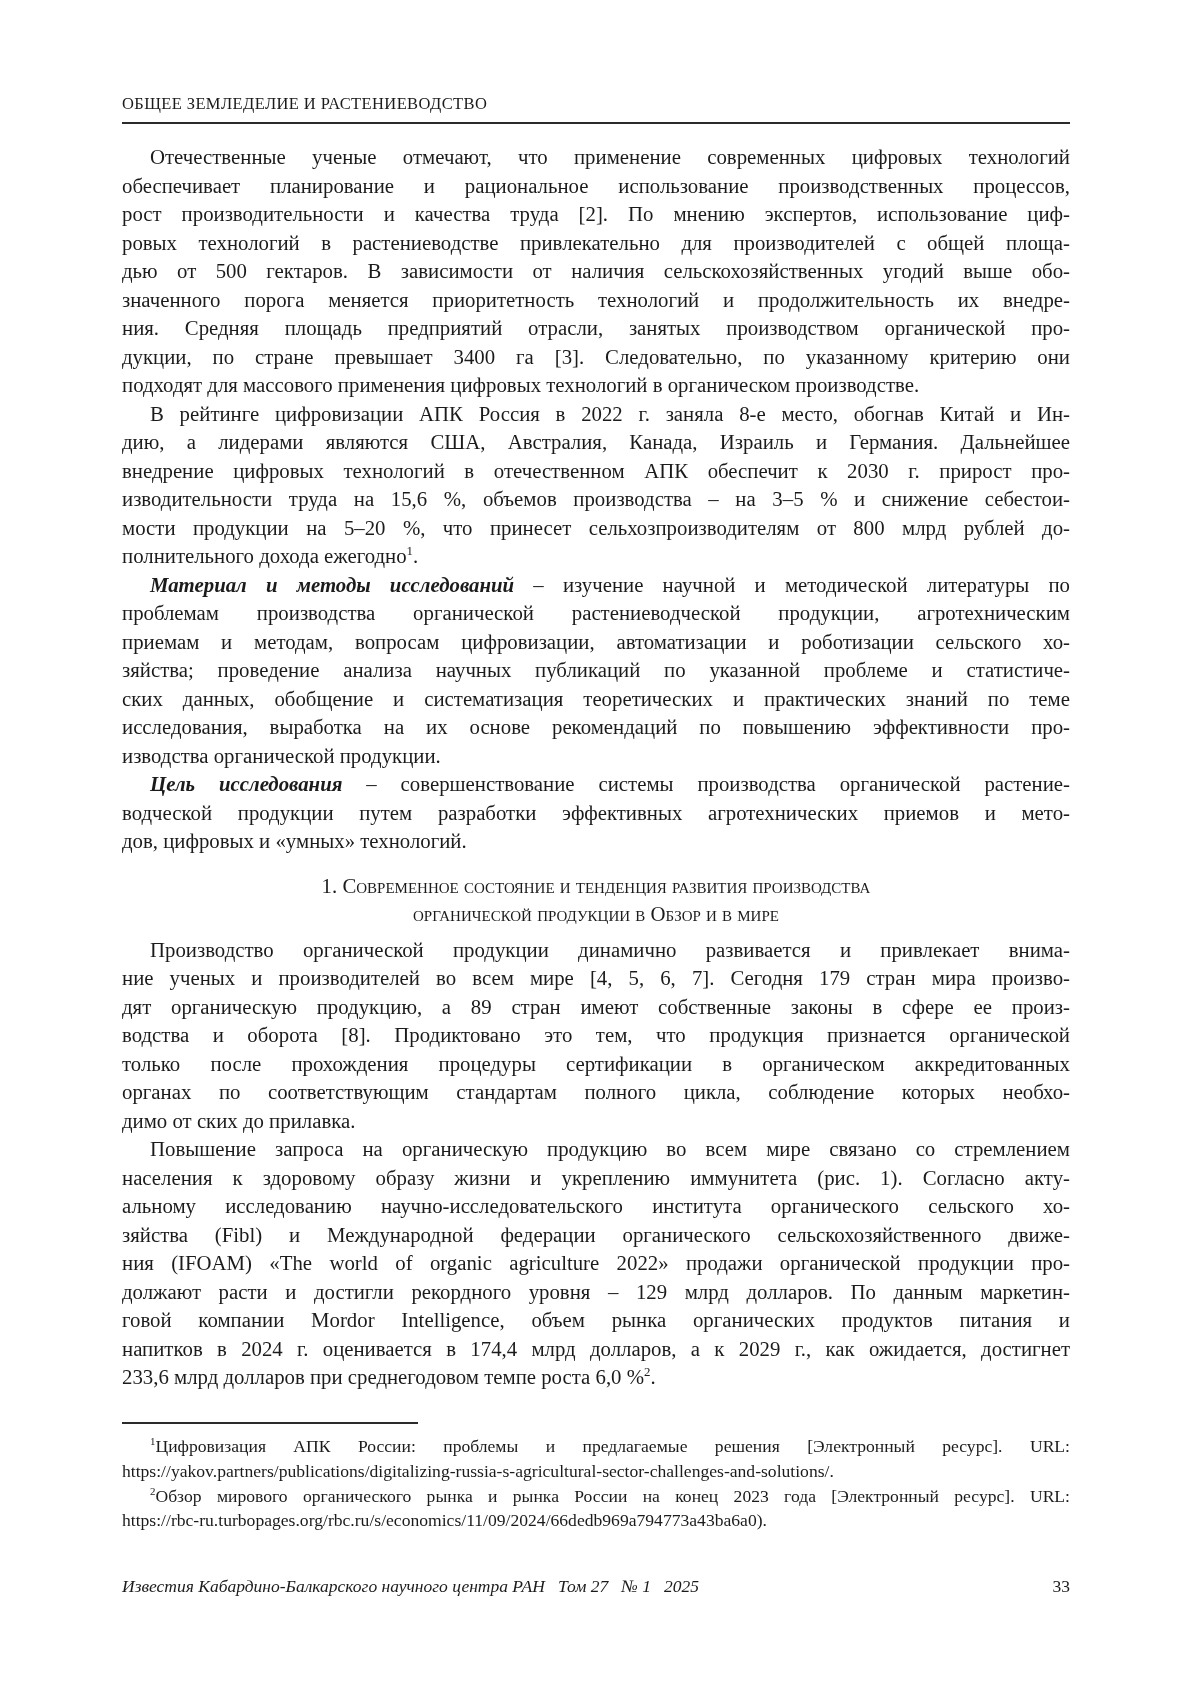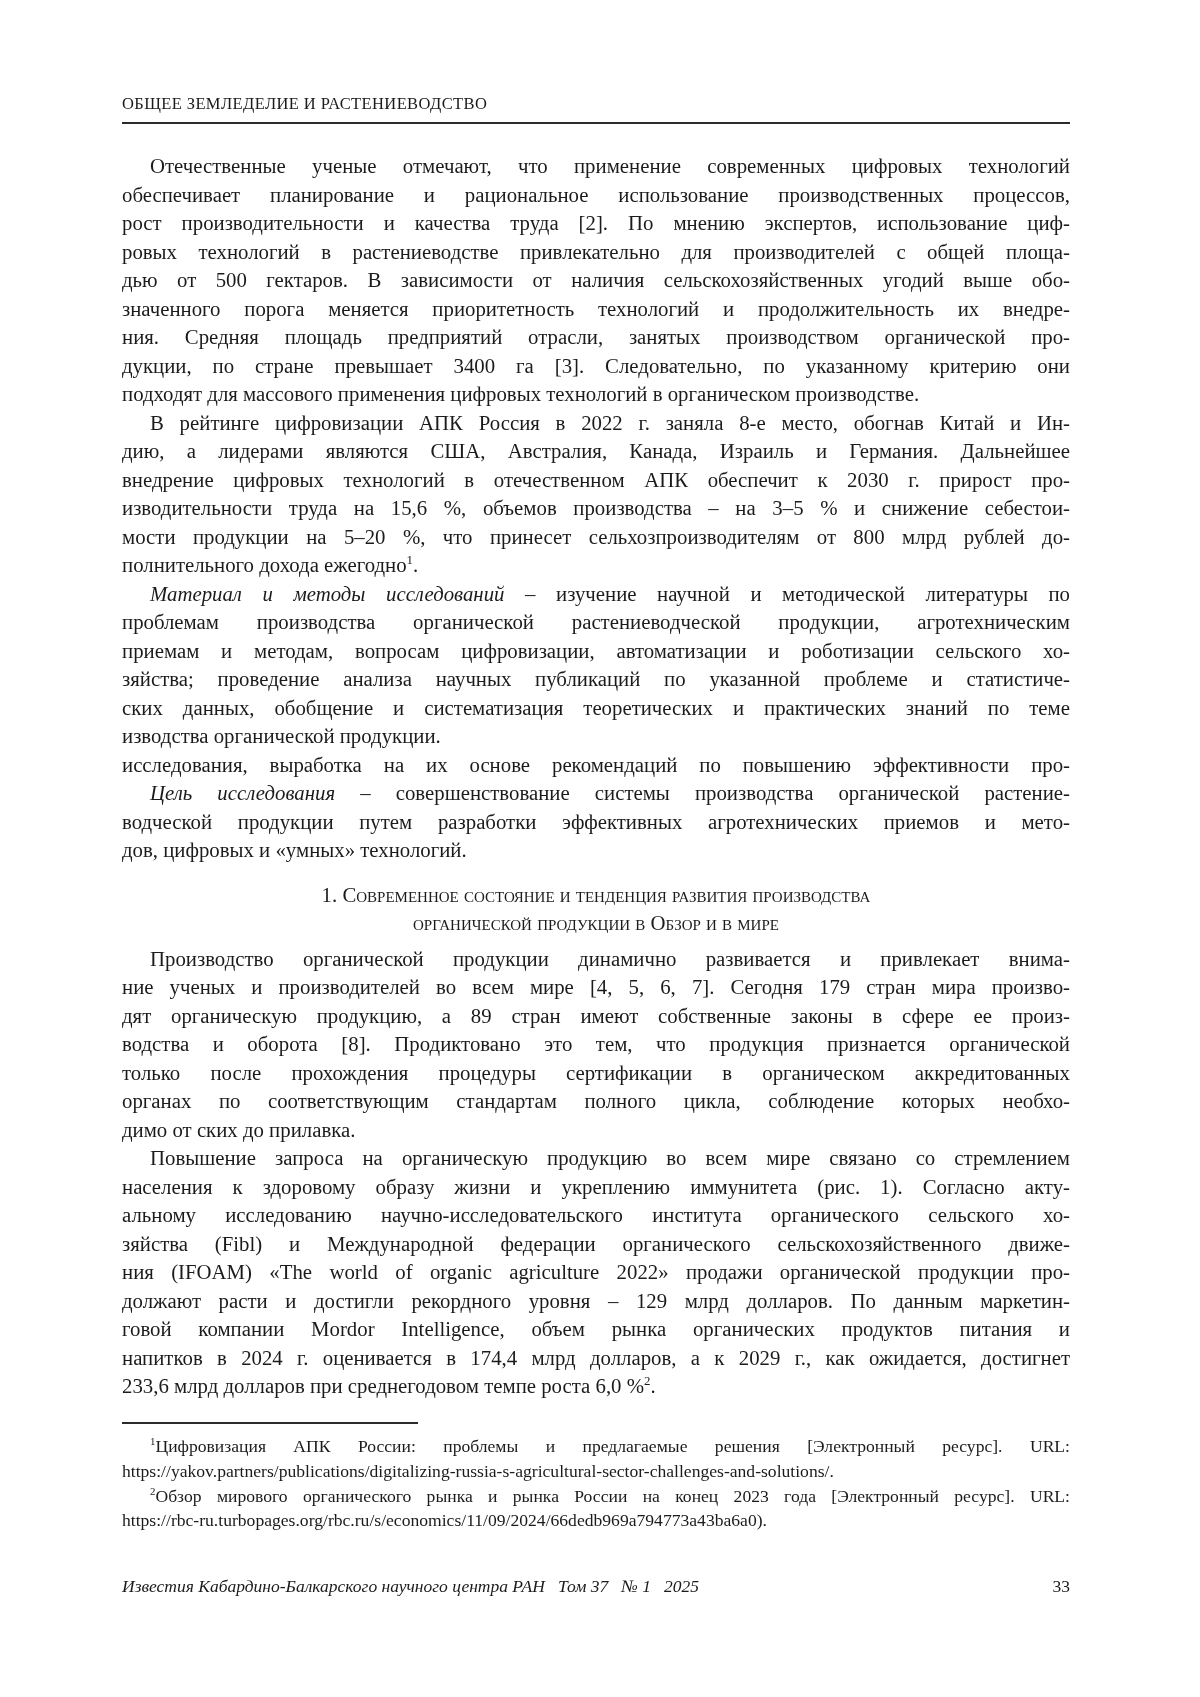--- a/index.html
+++ b/index.html
@@ -21,39 +21,39 @@
     white-space: nowrap;
   }
   .header-rule {
     position: absolute;
     left: 122px; top: 122px; width: 948px;
     border-top: 2.2px solid #2b2b2b;
     height: 0;
   }
   .body-text {
     position: absolute;
-    left: 122px; top: 152px; width: 948px;
+    left: 122px; top: 143px; width: 948px;
     font-size: 20.8px;
     line-height: 28.5px;
   }
   .line {
     text-align: justify;
     text-align-last: justify;
     height: 28.5px;
     overflow: hidden;
   }
   .line.end  { text-align-last: left; }
   .line.first { text-indent: 28px; }
   .section-heading { margin-top: 16px; margin-bottom: 7px; }
   .section-heading .line {
     text-align: center;
     text-align-last: center;
     font-variant: small-caps;
   }
-  .i { font-style: italic; }
+  .i { font-style: italic; font-weight: bold; }
   sup { font-size: 62%; vertical-align: super; line-height: 0; }
   .footnote-separator {
     position: absolute;
     left: 122px; top: 1422px; width: 296px;
     border-top: 2px solid #2b2b2b;
     height: 0;
   }
   .footnotes {
     position: absolute;
     left: 122px; top: 1434px; width: 948px;
@@ -99,22 +99,22 @@
         <div class="line"><span>изводительности труда на 15,6 %, объемов производства – на 3–5 % и снижение себестои-</span></div>
         <div class="line"><span>мости продукции на 5–20 %, что принесет сельхозпроизводителям от 800 млрд рублей до-</span></div>
         <div class="line end"><span>полнительного дохода ежегодно</span><sup>1</sup><span>.</span></div>
       </div>
       <div class="para">
         <div class="line first"><span class="i">Материал и методы исследований</span><span> – изучение научной и методической литературы по</span></div>
         <div class="line"><span>проблемам производства органической растениеводческой продукции, агротехническим</span></div>
         <div class="line"><span>приемам и методам, вопросам цифровизации, автоматизации и роботизации сельского хо-</span></div>
         <div class="line"><span>зяйства; проведение анализа научных публикаций по указанной проблеме и статистиче-</span></div>
         <div class="line"><span>ских данных, обобщение и систематизация теоретических и практических знаний по теме</span></div>
+        <div class="line"><span>исследования, выработка на их основе рекомендаций по повышению эффективности про-</span></div>
         <div class="line end"><span>изводства органической продукции.</span></div>
-        <div class="line"><span>исследования, выработка на их основе рекомендаций по повышению эффективности про-</span></div>
       </div>
       <div class="para">
         <div class="line first"><span class="i">Цель исследования</span><span> – совершенствование системы производства органической растение-</span></div>
         <div class="line"><span>водческой продукции путем разработки эффективных агротехнических приемов и мето-</span></div>
         <div class="line end"><span>дов, цифровых и «умных» технологий.</span></div>
       </div>
       <div class="section-heading">
         <div class="line"><span>1. Современное состояние и тенденция развития производства</span></div>
         <div class="line end"><span>органической продукции в Обзор и в мире</span></div>
       </div>
@@ -146,16 +146,16 @@
         <div class="line first"><sup>1</sup><span>Цифровизация АПК России: проблемы и предлагаемые решения [Электронный ресурс]. URL:</span></div>
         <div class="line end"><span>https://yakov.partners/publications/digitalizing-russia-s-agricultural-sector-challenges-and-solutions/.</span></div>
       </div>
       <div class="footnote">
         <div class="line first"><sup>2</sup><span>Обзор мирового органического рынка и рынка России на конец 2023 года [Электронный ресурс]. URL:</span></div>
         <div class="line end"><span>https://rbc-ru.turbopages.org/rbc.ru/s/economics/11/09/2024/66dedb969a794773a43ba6a0).</span></div>
       </div>
     </div>
 
   <div class="page-footer">
-    <span class="journal-info">Известия Кабардино-Балкарского научного центра РАН   Том 37   № 1   2025</span>
+    <span class="journal-info">Известия Кабардино-Балкарского научного центра РАН   Том 27   № 1   2025</span>
     <span class="page-number">33</span>
   </div>
 </div>
 
 </body></html>

